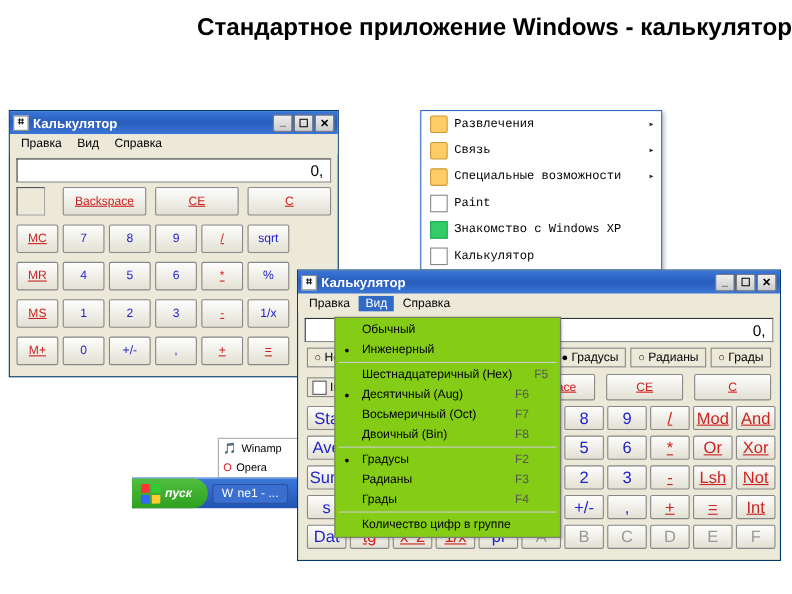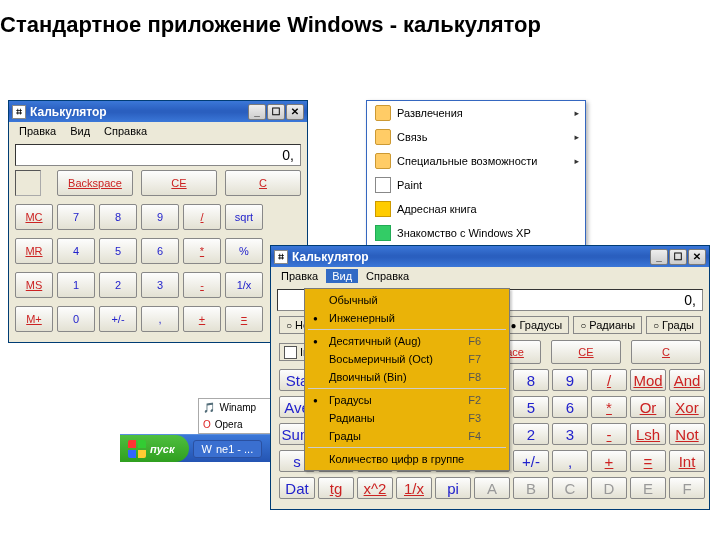--- a/index.html
+++ b/index.html
@@ -7,21 +7,21 @@
     margin: 0;
     width: 720px;
     height: 540px;
     background: #fff;
     font-family: Tahoma, Arial, sans-serif;
     font-size: 11px;
     position: relative;
     overflow: hidden;
   }
   .slide-title {
-    text-align: left;
+    text-align: right;
     font-size: 22px;
     font-weight: bold;
     padding: 12px 0 6px;
     font-family: Arial, sans-serif;
     color: #000;
   }
   .window {
     position: absolute;
     background: #ece9d8;
     border: 1px solid #003c74;
@@ -162,21 +162,21 @@
     grid-auto-rows: 24px;
     gap: 3px;
     padding: 2px 8px 8px;
   }
   .calc-eng .grid .btn { height: 22px; font-size: 15px; }
   .dim { color: #999; }
 
   
   .dropdown {
     position: absolute;
-    background: #eab308;
+    background: #84cc16;
     border: 1px solid #7a7a7a;
     font-size: 11px;
     padding: 2px 0;
     box-shadow: 2px 2px 2px rgba(0,0,0,0.2);
     min-width: 200px;
   }
   .dd-item {
     padding: 3px 28px 3px 24px;
     display: flex;
     justify-content: space-between;
@@ -286,43 +286,39 @@
   .ic-write  { background: #fff; border: 1px solid #888; }
   .ic-book   { background: #fc0; border: 1px solid #c90; }
   .ic-xp     { background: #3c6; border: 1px solid #2a5; }
   .ic-calc   { background: #fff; border: 1px solid #888; }
 </style>
 </head>
 <body>
 
 <div class="slide-title">Стандартное приложение Windows - калькулятор</div>
 
-<div class="xp-menu" style="left:366px; top:100px;">
+<div class="xp-menu" style="left:382px; top:100px;font-family:Liberation Mono, monospace;">
   <div class="item">
       <span class="ic ic-folder"></span>
       <span>Развлечения</span>
       <span class="arrow">▸</span>
     </div>
   <div class="item">
       <span class="ic ic-folder"></span>
       <span>Связь</span>
       <span class="arrow">▸</span>
     </div>
   <div class="item">
       <span class="ic ic-folder"></span>
       <span>Специальные возможности</span>
       <span class="arrow">▸</span>
     </div>
   <div class="item">
       <span class="ic ic-paint"></span>
       <span>Paint</span>
-    </div>
-  <div class="item">
-      <span class="ic ic-book"></span>
-      <span>Адресная книга</span>
     </div>
   <div class="item">
       <span class="ic ic-xp"></span>
       <span>Знакомство с Windows XP</span>
     </div>
   <div class="item">
       <span class="ic ic-calc"></span>
       <span>Калькулятор</span>
     </div>
 </div>
@@ -492,20 +488,24 @@
 </div>
 
 <div class="dropdown" style="left:304px; top:288px; width:206px;" id="view-dd">
     <div class="dd-item">
       <span>Обычный</span>
     </div>
     <div class="dd-item sel">
       <span>Инженерный</span>
     </div>
     <div class="dd-sep"></div>
+    <div class="dd-item">
+      <span>Шестнадцатеричный (Hex)</span>
+      <span class="dd-shortcut">F5</span>
+    </div>
     <div class="dd-item sel">
       <span>Десятичный (Aug)</span>
       <span class="dd-shortcut">F6</span>
     </div>
     <div class="dd-item">
       <span>Восьмеричный (Oct)</span>
       <span class="dd-shortcut">F7</span>
     </div>
     <div class="dd-item">
       <span>Двоичный (Bin)</span>

